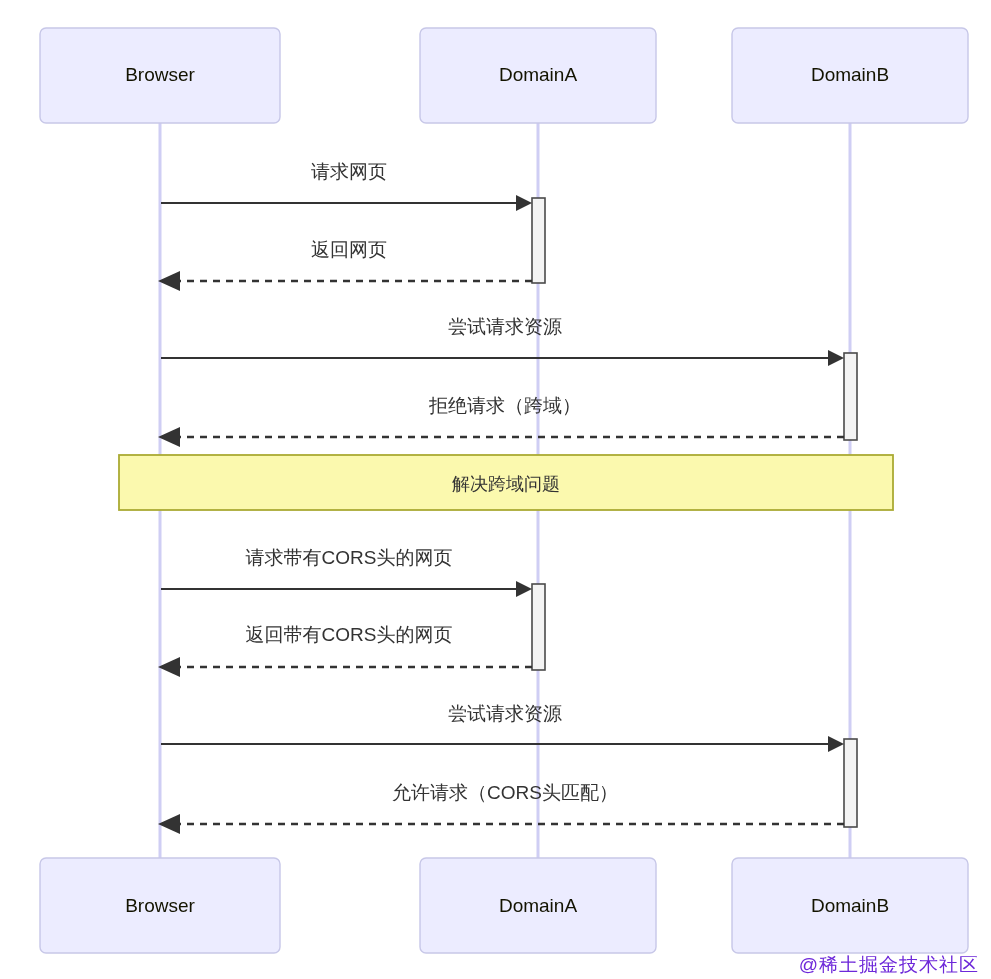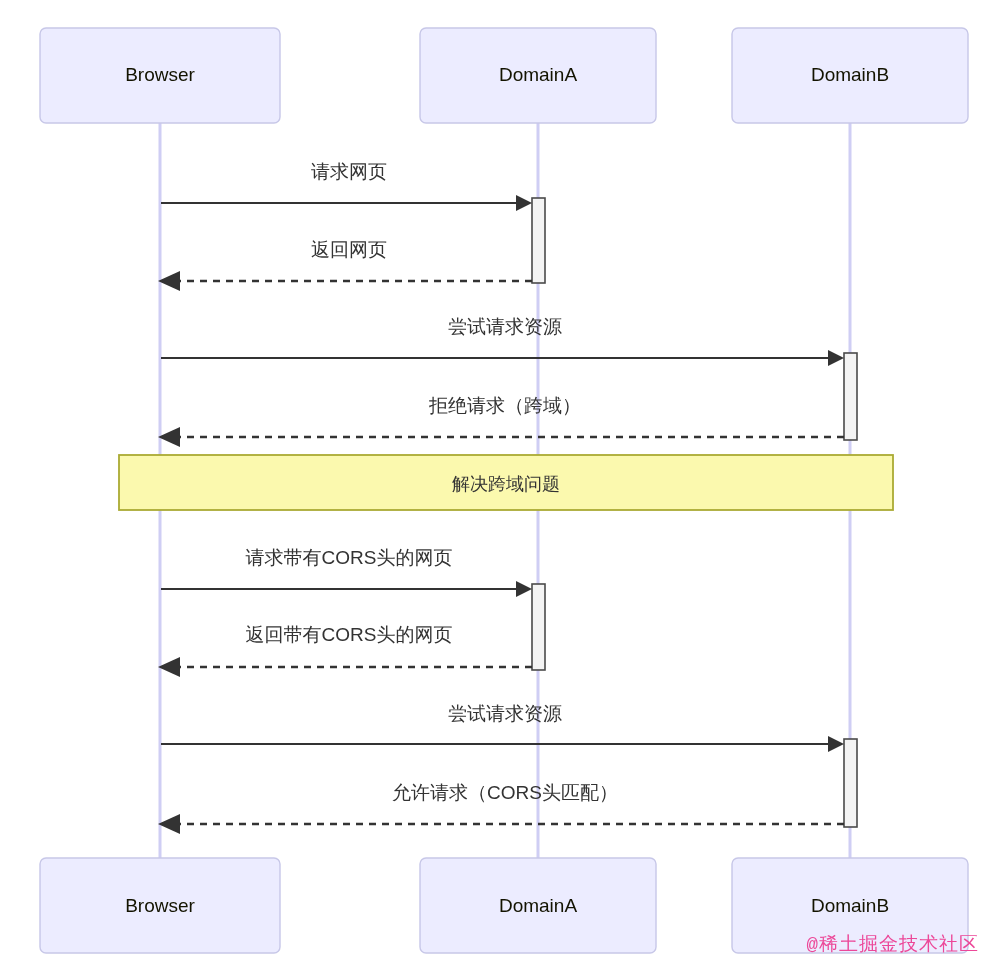--- a/index.html
+++ b/index.html
@@ -75,24 +75,24 @@
   .note-label {
     font-family: "Liberation Sans", "DejaVu Sans", sans-serif;
     font-size: 18px;
     fill: #333333;
     text-anchor: middle;
     dominant-baseline: middle;
   }
   .watermark-text {
     position: absolute;
     right: 12px;
-    bottom: 22px;
-    font-family: Liberation Mono, monospace;
+    bottom: 1px;
+    font-family: Liberation Sans, sans-serif;
     font-size: 19px;
-    color: #ec4899;
+    color: #6d28d9;
     letter-spacing: 1px;
     white-space: nowrap;
     user-select: none;
   }
 </style>
 </head>
 <body>
 
 <div id="diagram-root">
 

